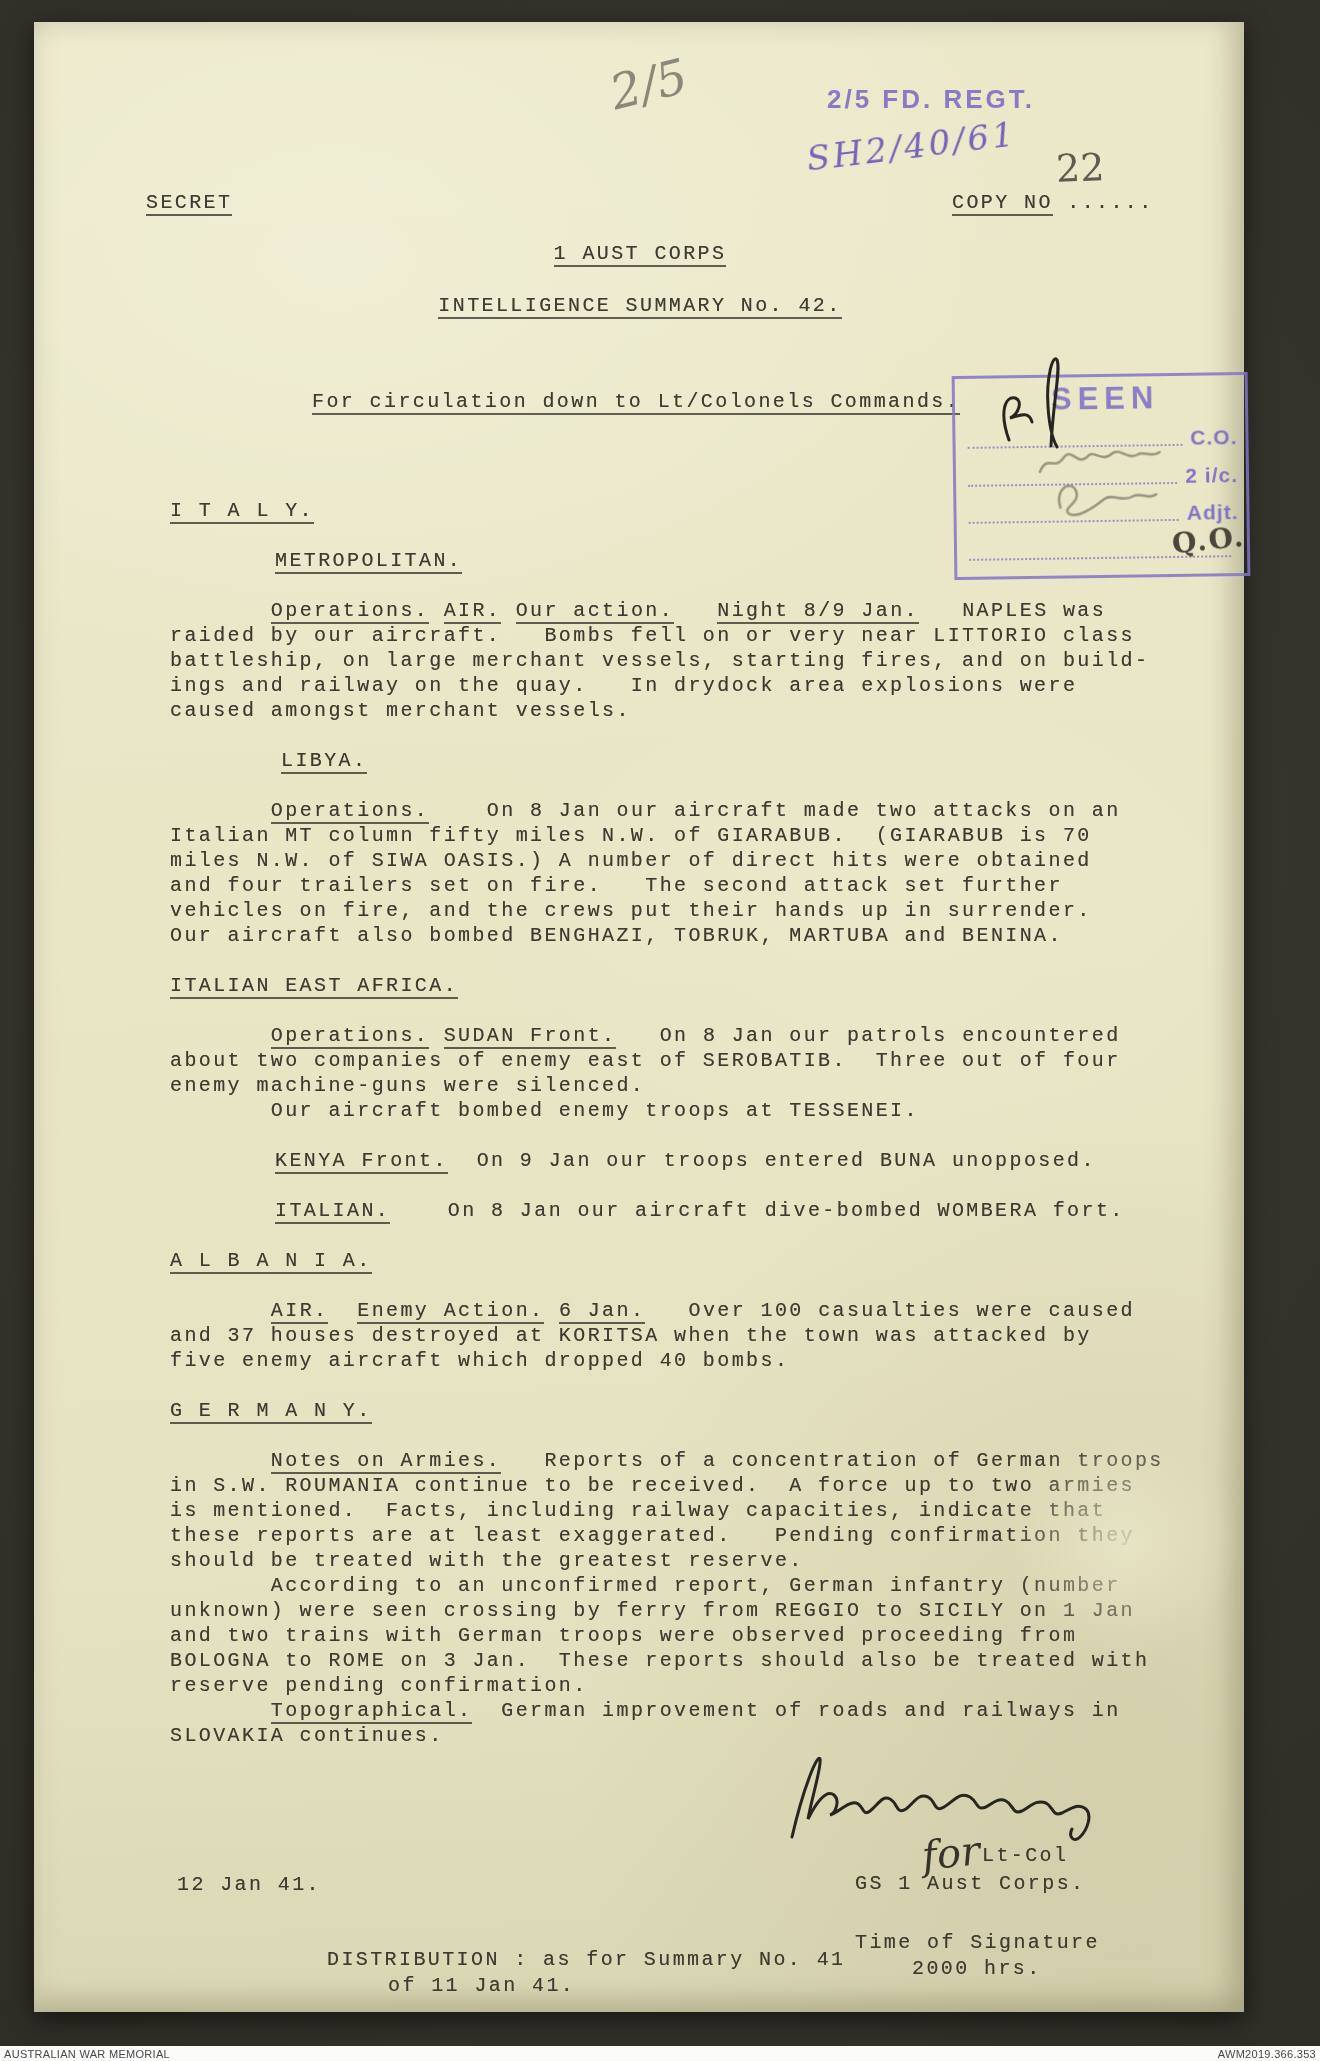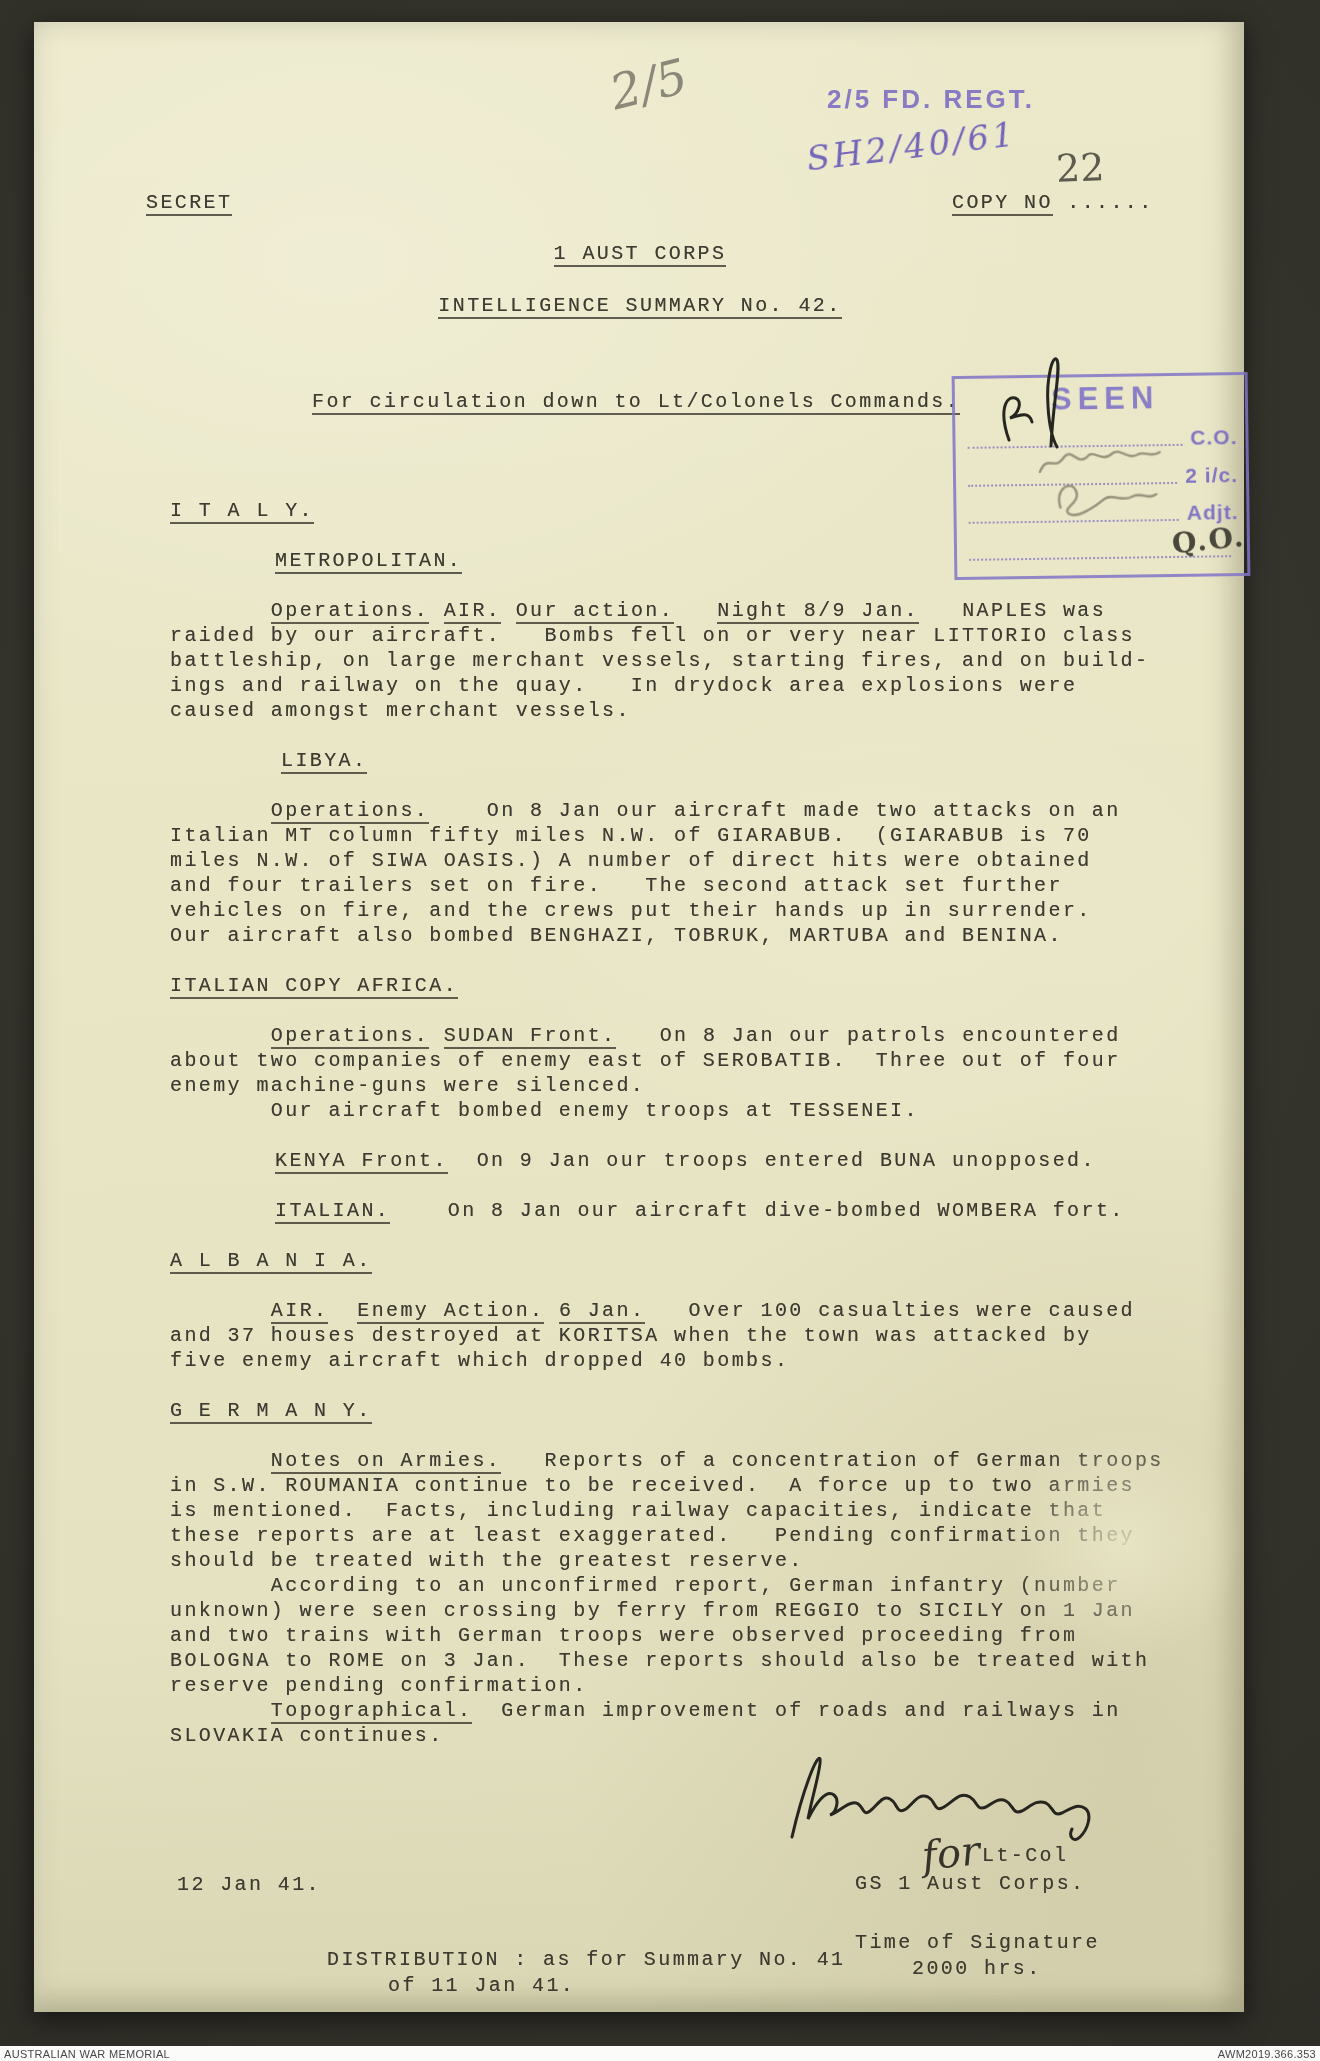--- a/index.html
+++ b/index.html
@@ -89,21 +89,21 @@
     <path class="ink" d="M66,96 C68,52 76,18 72,10 C68,3 61,28 63,56 C64,74 67,88 72,97"></path>
   </svg>
 
   <div class="typed" style="left:170px;top:498px;"><span class="u">I T A L Y.</span></div>
   <div class="typed" style="left:275px;top:548px;"><span class="u">METROPOLITAN.</span></div>
   <div class="typed" style="left:170px;top:598px;"><div><span>       </span><span class="u">Operations.</span><span> </span><span class="u">AIR.</span><span> </span><span class="u">Our action.</span><span>   </span><span class="u">Night 8/9 Jan.</span><span>   NAPLES was</span></div><div><span>raided by our aircraft.   Bombs fell on or very near LITTORIO class</span></div><div><span>battleship, on large merchant vessels, starting fires, and on build-</span></div><div><span>ings and railway on the quay.   In drydock area explosions were</span></div><div><span>caused amongst merchant vessels.</span></div></div>
 
   <div class="typed" style="left:275px;top:748px;margin-left:6px;"><span class="u">LIBYA.</span></div>
   <div class="typed" style="left:170px;top:798px;"><div><span>       </span><span class="u">Operations.</span><span>    On 8 Jan our aircraft made two attacks on an</span></div><div><span>Italian MT column fifty miles N.W. of GIARABUB.  (GIARABUB is 70</span></div><div><span>miles N.W. of SIWA OASIS.) A number of direct hits were obtained</span></div><div><span>and four trailers set on fire.   The second attack set further</span></div><div><span>vehicles on fire, and the crews put their hands up in surrender.</span></div><div><span>Our aircraft also bombed BENGHAZI, TOBRUK, MARTUBA and BENINA.</span></div></div>
 
-  <div class="typed" style="left:170px;top:973px;"><span class="u">ITALIAN COPY AFRICA.</span></div>
+  <div class="typed" style="left:170px;top:973px;"><span class="u">ITALIAN EAST AFRICA.</span></div>
   <div class="typed" style="left:170px;top:1023px;"><div><span>       </span><span class="u">Operations.</span><span> </span><span class="u">SUDAN Front.</span><span>   On 8 Jan our patrols encountered</span></div><div><span>about two companies of enemy east of SEROBATIB.  Three out of four</span></div><div><span>enemy machine-guns were silenced.</span></div><div><span>       Our aircraft bombed enemy troops at TESSENEI.</span></div></div>
 
   <div class="typed" style="left:275px;top:1148px;"><span class="u">KENYA Front.</span><span>  On 9 Jan our troops entered BUNA unopposed.</span></div>
   <div class="typed" style="left:275px;top:1198px;"><span class="u">ITALIAN.</span><span>    On 8 Jan our aircraft dive-bombed WOMBERA fort.</span></div>
 
   <div class="typed" style="left:170px;top:1248px;"><span class="u">A L B A N I A.</span></div>
   <div class="typed" style="left:170px;top:1298px;"><div><span>       </span><span class="u">AIR.</span><span>  </span><span class="u">Enemy Action.</span><span> </span><span class="u">6 Jan.</span><span>   Over 100 casualties were caused</span></div><div><span>and 37 houses destroyed at KORITSA when the town was attacked by</span></div><div><span>five enemy aircraft which dropped 40 bombs.</span></div></div>
 
   <div class="typed" style="left:170px;top:1398px;"><span class="u">G E R M A N Y.</span></div>
   <div class="typed" style="left:170px;top:1448px;"><div><span>       </span><span class="u">Notes on Armies.</span><span>   Reports of a concentration of German troops</span></div><div><span>in S.W. ROUMANIA continue to be received.  A force up to two armies</span></div><div><span>is mentioned.  Facts, including railway capacities, indicate that</span></div><div><span>these reports are at least exaggerated.   Pending confirmation they</span></div><div><span>should be treated with the greatest reserve.</span></div><div><span>       According to an unconfirmed report, German infantry (number</span></div><div><span>unknown) were seen crossing by ferry from REGGIO to SICILY on 1 Jan</span></div><div><span>and two trains with German troops were observed proceeding from</span></div><div><span>BOLOGNA to ROME on 3 Jan.  These reports should also be treated with</span></div><div><span>reserve pending confirmation.</span></div><div><span>       </span><span class="u">Topographical.</span><span>  German improvement of roads and railways in</span></div><div><span>SLOVAKIA continues.</span></div></div>

